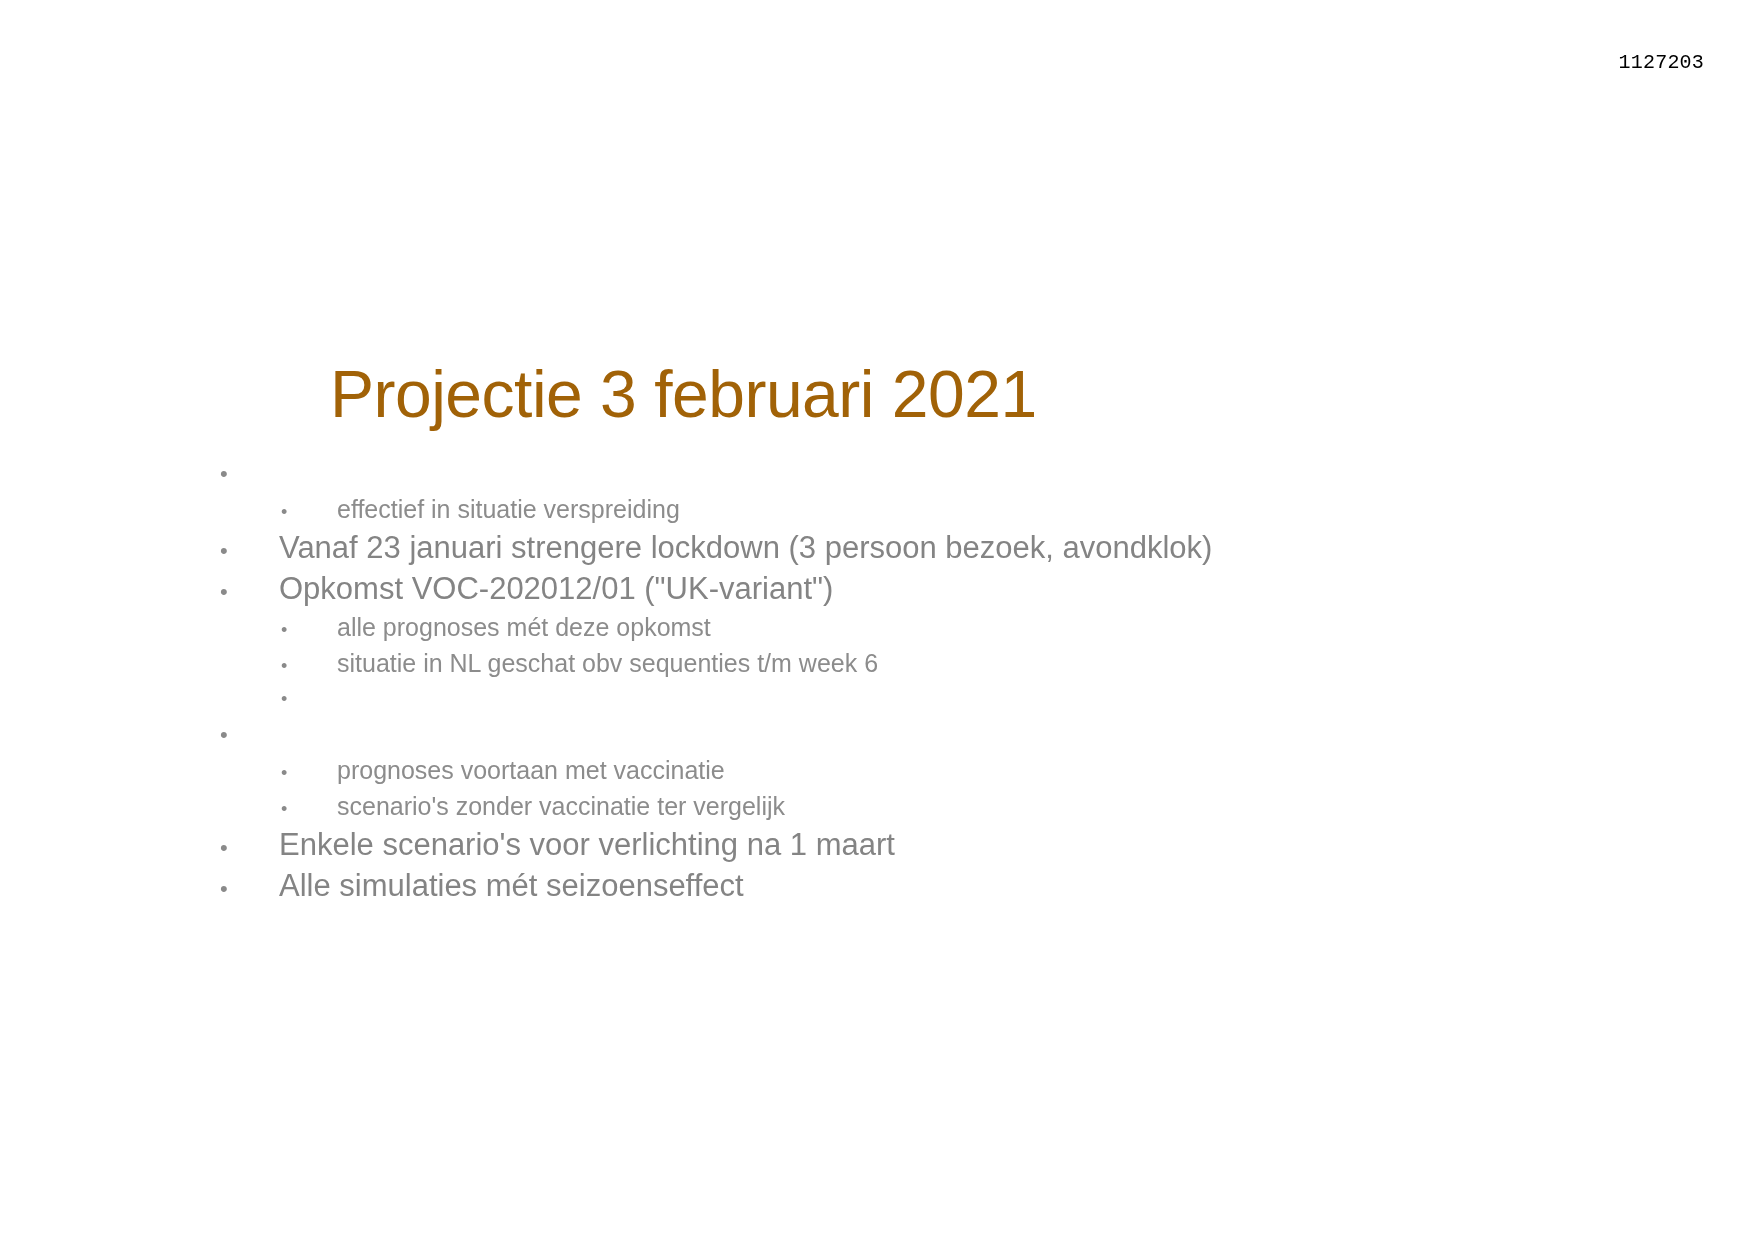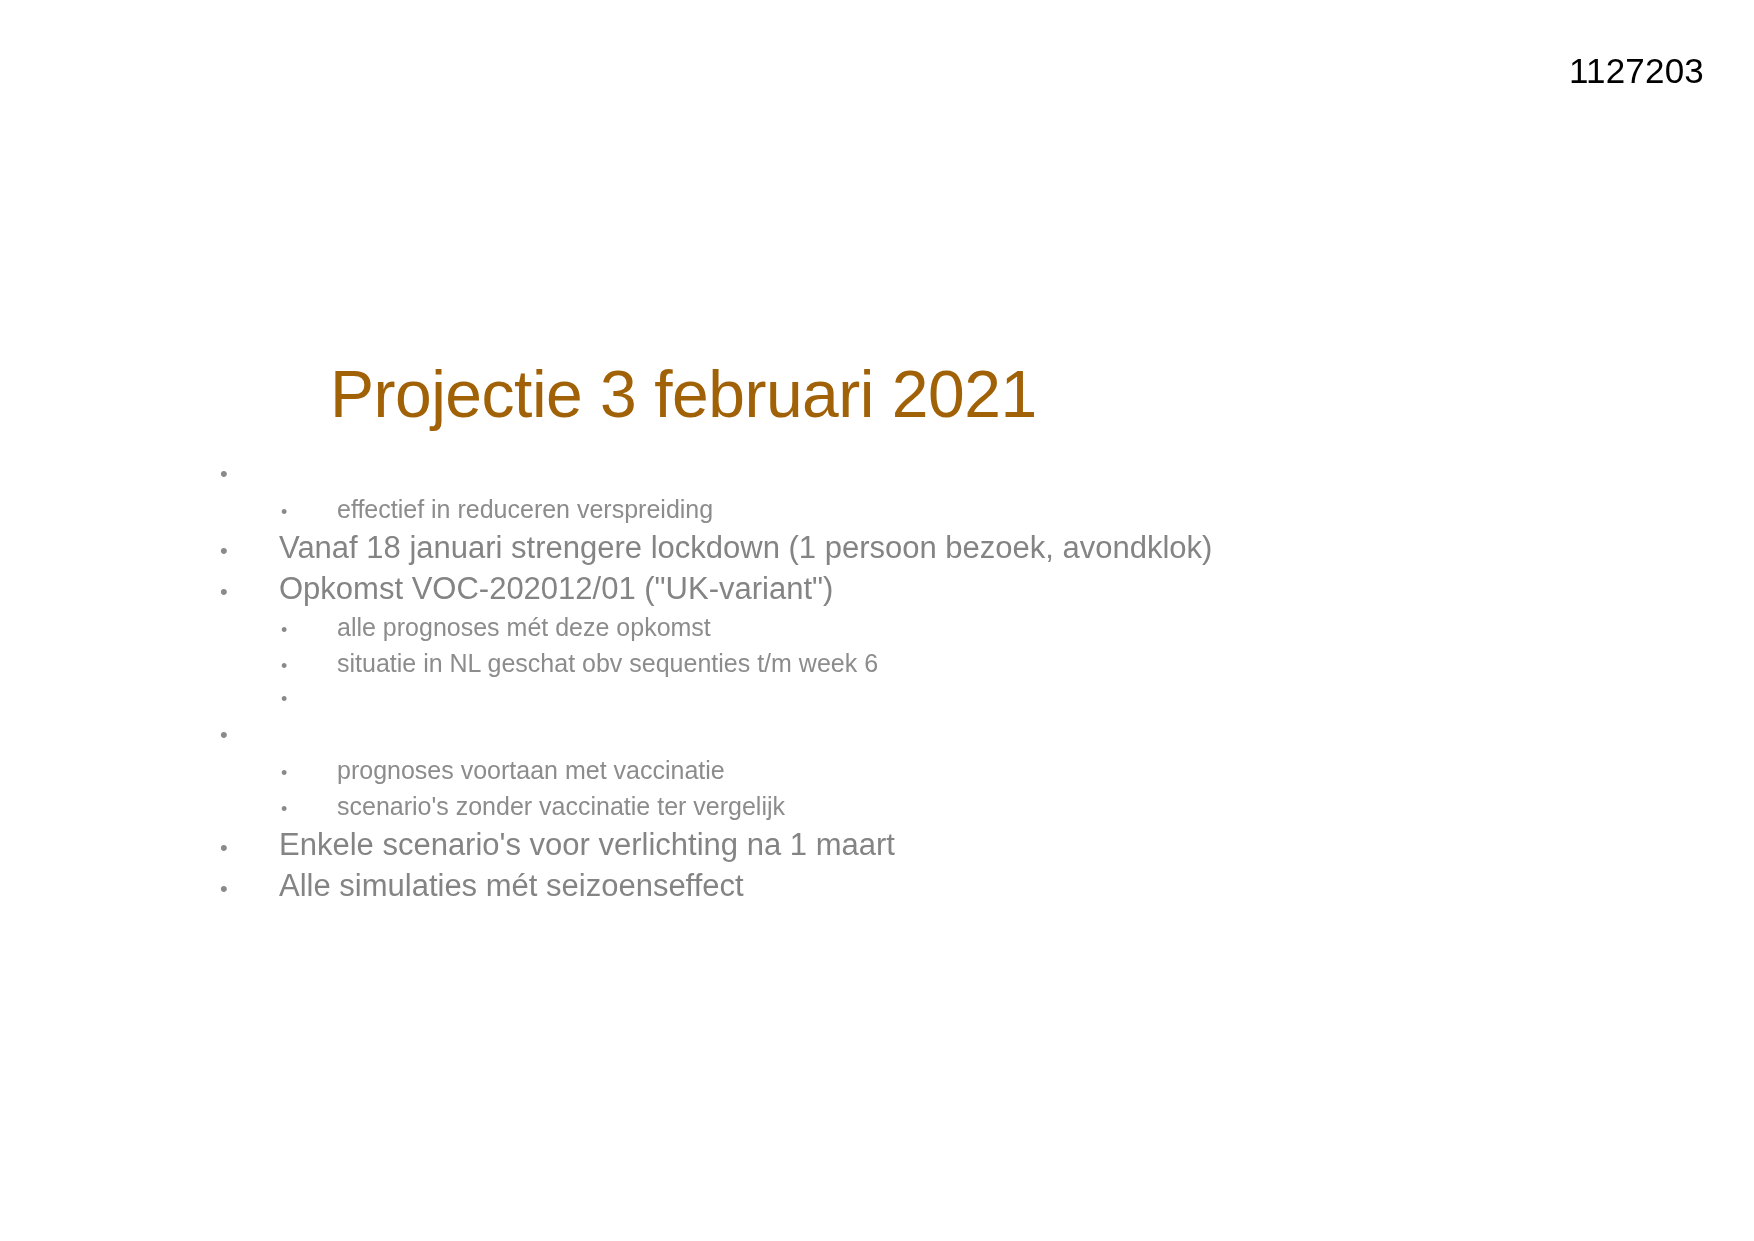--- a/index.html
+++ b/index.html
@@ -18,22 +18,22 @@
     height: 1241px;
     background: #ffffff;
     overflow: hidden;
   }
 
   
   .doc-number {
     position: absolute;
     top: 52px;
     right: 50px;
-    font-family: Liberation Sans, sans-serif;
-    font-size: 35px;
+    font-family: Liberation Mono, monospace;
+    font-size: 20px;
     line-height: 1.1;
     color: #000000;
     letter-spacing: 0.2px;
     white-space: nowrap;
   }
 
   
   .slide-title {
     position: absolute;
     left: 330px;
@@ -112,25 +112,25 @@
   <div class="doc-number">1127203</div>
 
   <h1 class="slide-title">Projectie 3 februari 2021</h1>
 
   <div class="body-block">
       <div class="bullet-row lvl1">
         <span class="marker">•</span>
       </div>
       <div class="bullet-row lvl2">
         <span class="marker">•</span>
-        <span class="btext">effectief in reduceren verspreiding</span>
+        <span class="btext">effectief in situatie verspreiding</span>
       </div>
       <div class="bullet-row lvl1">
         <span class="marker">•</span>
-        <span class="btext">Vanaf 18 januari strengere lockdown (1 persoon bezoek, avondklok)</span>
+        <span class="btext">Vanaf 23 januari strengere lockdown (3 persoon bezoek, avondklok)</span>
       </div>
       <div class="bullet-row lvl1">
         <span class="marker">•</span>
         <span class="btext">Opkomst VOC-202012/01 ("UK-variant")</span>
       </div>
       <div class="bullet-row lvl2">
         <span class="marker">•</span>
         <span class="btext">alle prognoses mét deze opkomst</span>
       </div>
       <div class="bullet-row lvl2">

